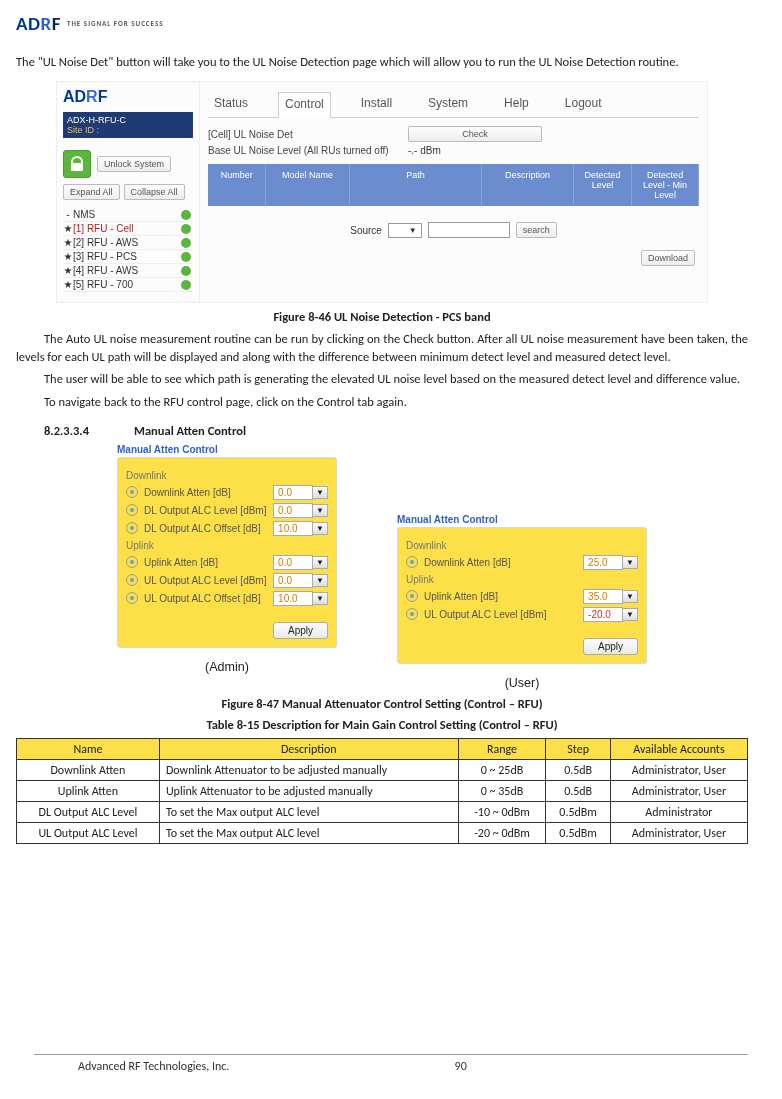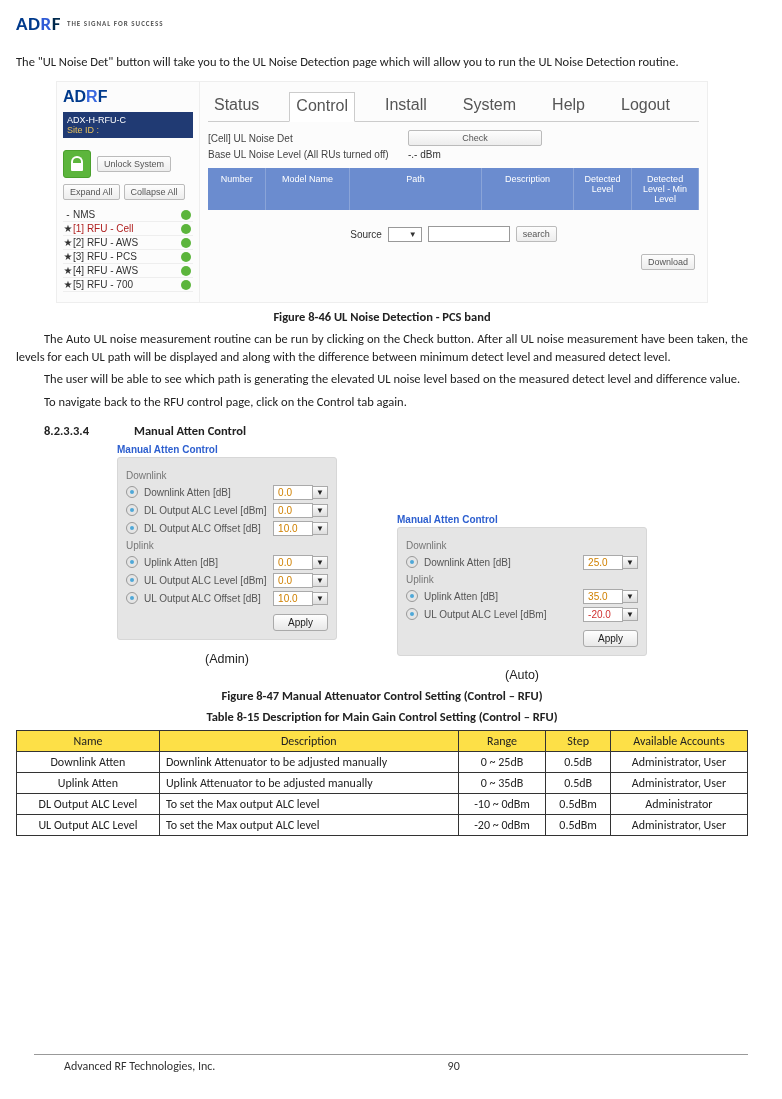--- a/index.html
+++ b/index.html
@@ -64,21 +64,21 @@
   }
   .exp-row { display:flex; gap:4px; margin-top:6px;}
   .tree { margin-top:8px; font-size:10px; }
   .tree-row { display:flex; align-items:center; padding:1px 0; border-bottom:1px solid #eee;}
   .tree-star { width:10px; text-align:center; color:#333;}
   .tree-label { flex:1; color:#333; }
   .tree-label.cell { color:#b02020; }
   .tree-dot { width:10px; height:10px; border-radius:50%; background:#5cb53c; margin-right:2px;}
   .shot1-right { flex:1; padding:6px 8px 8px 8px; }
   .tabbar { display:flex; gap:24px; border-bottom:1px solid #ccc; padding:4px 0 0 0; margin-bottom:8px;}
-  .tabbar span { padding:4px 6px 6px 6px; color:#555; font-size:16px;}
+  .tabbar span { padding:4px 6px 6px 6px; color:#555; font-size:12px;}
   .tabbar .active { border:1px solid #ccc; border-bottom:1px solid #fff; background:#fff; margin-bottom:-1px;}
   .kv-row { display:flex; align-items:center; margin:3px 0; font-size:10px;}
   .kv-label { width:200px; color:#444;}
   .kv-value { width:140px; }
   .check-btn { width:120px; }
   .prog-bar { flex:0 0 220px; height:12px; border:1px solid #bbb; background:#fff; }
   .grid-head {
     display:flex; background:#6b8ccf; color:#fff; font-size:9px; margin-top:8px;
   }
   .grid-head div { padding:6px 4px; border-right:1px solid #8aa4d8; text-align:center;}
@@ -90,35 +90,35 @@
   .txt-box { border:1px solid #999; width:80px; height:14px; background:#fff;}
   .dl-row { display:flex; justify-content:flex-end; padding:4px 4px 6px 0;margin-top:8px;}
   
   .two-shots { display:flex; justify-content:center; gap:60px; margin:6px 0 2px 0;}
   .atten-panel {
     font-family: Tahoma, Arial, sans-serif;
     width: 220px;
   }
   .atten-panel.wide { width:250px; padding-top:70px;}
   .atten-title { color:#2d5fcf; font-size:10px; font-weight:bold; margin-bottom:2px;}
-  .atten-box { border:1px solid #d7d7d7; background:#e5e5e5; padding:8px; border-radius:3px;}
+  .atten-box { border:1px solid #d7d7d7; background:#fde047; padding:8px; border-radius:3px;}
   .atten-sub { color:#777; font-size:10px; margin:4px 0 4px 0;}
   .a-row { display:flex; align-items:center; margin:3px 0;}
   .a-radio { width:10px; height:10px; border:1px solid #999; border-radius:50%; margin-right:6px; position:relative;}
   .a-radio::after { content:""; position:absolute; width:4px; height:4px; background:#4fa8d8; border-radius:50%; top:3px; left:3px;}
   .a-label { flex:1; font-size:10px; color:#555;}
   .a-val {
     border:1px solid #aaa; background:#fff; font-size:10px; padding:1px 4px 1px 4px;
     min-width:30px; color:#d08000; display:inline-flex; align-items:center;
   }
   .a-val.neg { color:#d03030;}
   .a-caret {
     border:1px solid #aaa; border-left:none; padding:1px 3px; font-size:8px; background:linear-gradient(#fefefe,#ddd);
   }
-  .apply-row { display:flex; justify-content:flex-end; margin-top:8px;}
+  .apply-row { display:flex; justify-content:flex-end; margin-top:16px;}
   .apply-btn { border:1px solid #aaa; background:linear-gradient(#fefefe,#e8e8e8); border-radius:3px; padding:2px 14px; font-size:10px;}
   .shot-caption { text-align:center; font-size:12.5px; margin-top:12px;}
   
   table.datatable {
     border-collapse: collapse;
     width: 100%;
     margin-top:6px;
     font-size:12px;
   }
   table.datatable th, table.datatable td {
@@ -130,21 +130,21 @@
   }
   table.datatable td.center { text-align:center; }
   
   .footer {
     position:absolute; bottom:26px; left:34px; right:34px;
     border-top:1px solid #999; padding-top:4px;
     display:flex; justify-content:space-between;
     font-size:12px; color:#333;
   }
   .footer .pg { text-align:center; flex:1; }
-  .footer .co { flex:0 0 auto; margin-left:30px;}
+  .footer .co { flex:0 0 auto; margin-left:44px;}
   .footer .sp { flex:0 0 56px; }
 </style>
 </head>
 <body>
 
 <div class="page">
 
   <div class="logo-row">
     <span class="logo-adrf">
       <span>AD</span><span class="logo-r">R</span><span class="logo-f">F</span>
@@ -322,21 +322,21 @@
         <div class="a-row">
             <span class="a-radio"></span>
             <span class="a-label">UL Output ALC Level [dBm]</span>
             <span class="a-val neg">-20.0</span>
             <span class="a-caret">▼</span>
           </div>
         <div class="apply-row">
             <span class="apply-btn">Apply</span>
           </div>
       </div>
-      <div class="shot-caption">(Auto)</div>
+      <div class="shot-caption">(User)</div>
     </div>
   </div>
 
   <div class="caption">Figure 8-47   Manual Attenuator Control Setting (Control – RFU)</div>
   <div class="caption">Table 8-15    Description for Main Gain Control Setting (Control – RFU)</div>
 
   <table class="datatable">
     <tbody>
         <tr>
       <th>Name</th>

